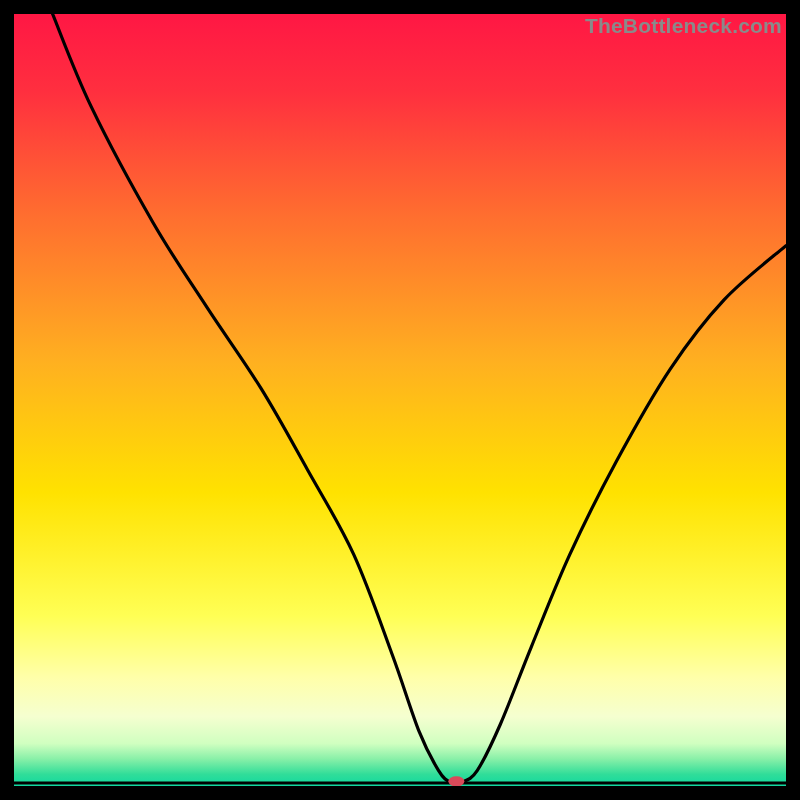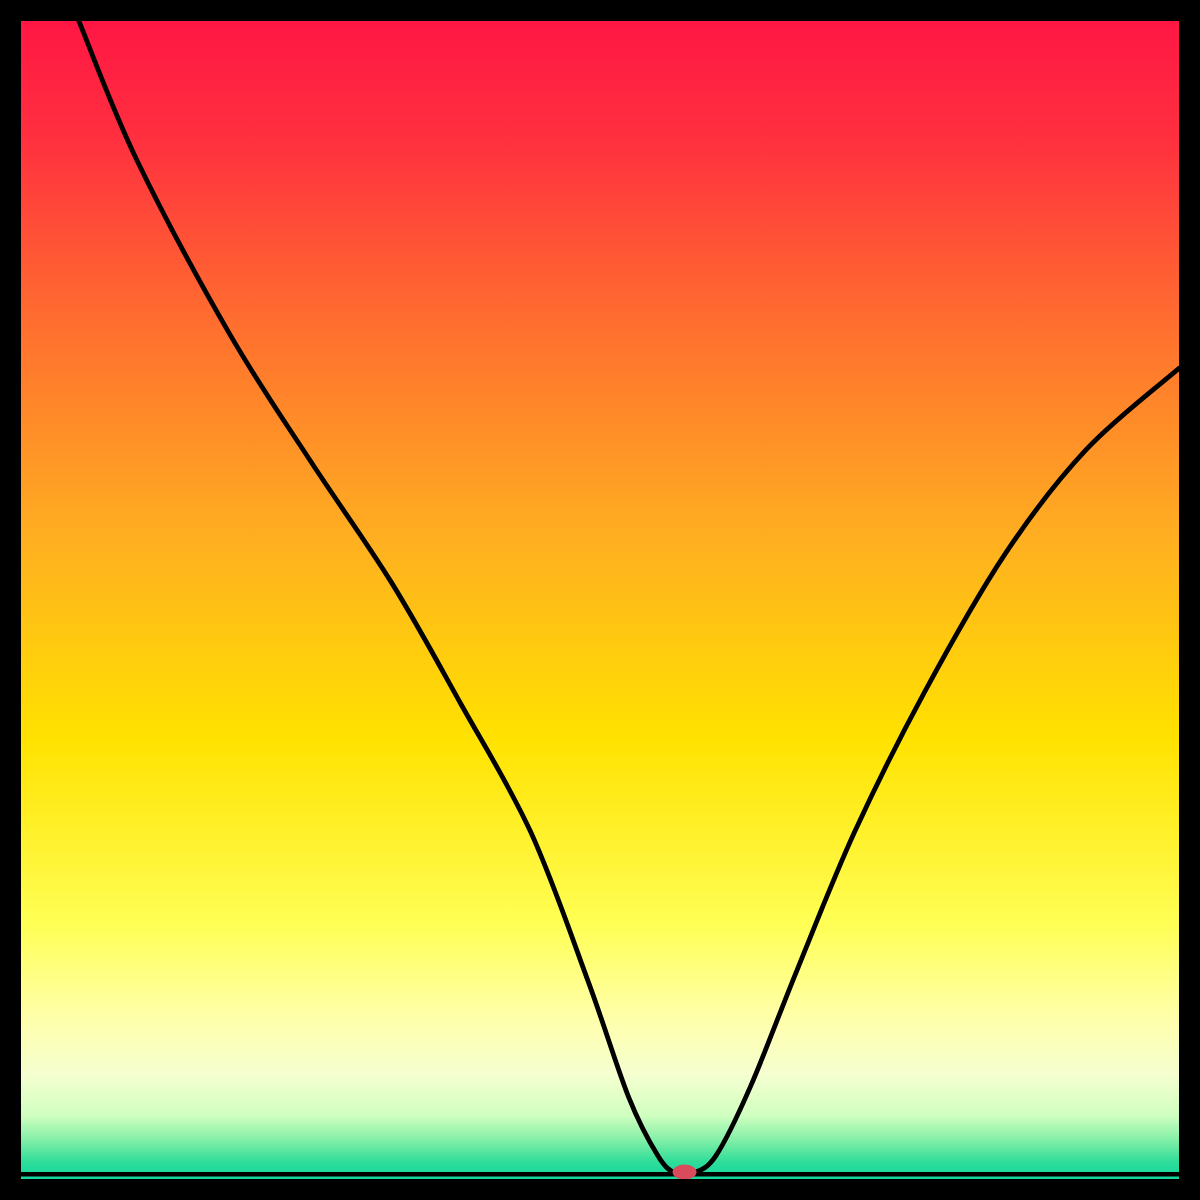--- a/index.html
+++ b/index.html
@@ -55,13 +55,14 @@
           <stop offset="96.5%" stop-color="#88f0a8"></stop>
           <stop offset="98.5%" stop-color="#30dd99"></stop>
           <stop offset="100%" stop-color="#10d8a0"></stop>
         </linearGradient>
     </defs>
     <rect x="0" y="0" width="772" height="772" fill="url(#bg-grad)"></rect>
     <path id="curve" fill="none" stroke="#000" stroke-width="3.2" stroke-linecap="round" stroke-linejoin="round" d="M 38.6 0 C 45.03333333333333 15.439999999999998 60.47333333333333 57.89999999999998 77.2 92.63999999999999 C 93.92666666666668 127.38 119.66000000000001 174.9866666666667 138.96 208.44000000000005 C 158.26000000000002 241.8933333333334 174.98666666666668 265.6966666666667 193 293.36 C 211.01333333333332 321.0233333333333 230.31333333333333 347.40000000000003 247.04 374.42 C 263.76666666666665 401.44 277.92 427.8166666666667 293.36 455.48 C 308.8 483.1433333333333 325.5266666666667 509.52 339.68 540.4 C 353.8333333333333 571.28 367.3433333333333 611.1666666666666 378.28 640.76 C 389.21666666666664 670.3533333333334 397.58 698.6600000000001 405.3 717.96 C 413.02000000000004 737.26 419.4533333333334 748.1966666666666 424.6 756.56 C 429.74666666666667 764.9233333333333 432.31999999999994 766.21 436.17999999999995 768.14 C 440.03999999999996 770.0699999999999 443.25666666666666 770.0699999999999 447.76 768.14 C 452.2633333333333 766.21 456.76666666666665 766.2099999999999 463.2 756.56 C 469.6333333333333 746.91 477.35333333333335 730.8266666666667 486.36 710.24 C 495.3666666666667 689.6533333333333 505.66 661.3466666666666 517.24 633.04 C 528.82 604.7333333333333 541.6866666666667 571.28 555.84 540.4 C 569.9933333333333 509.52 585.4333333333333 478.64 602.16 447.76 C 618.8866666666667 416.88 638.1866666666666 382.13999999999993 656.1999999999999 355.11999999999995 C 674.2133333333333 328.09999999999997 690.94 306.22666666666663 710.24 285.64 C 729.54 265.05333333333334 761.7066666666667 240.60666666666668 772 231.60000000000002"></path>
     <line id="baseline" stroke="#000" stroke-width="3" x1="0" x2="772" y1="768.912" y2="768.912"></line>
     <ellipse id="marker" cx="442.35599999999994" cy="767.368" rx="8" ry="5" fill="#d94a5a"></ellipse>
   </svg>
+  <div class="watermark">TheBottleneck.com</div>
 </div>
 
 </body></html>

